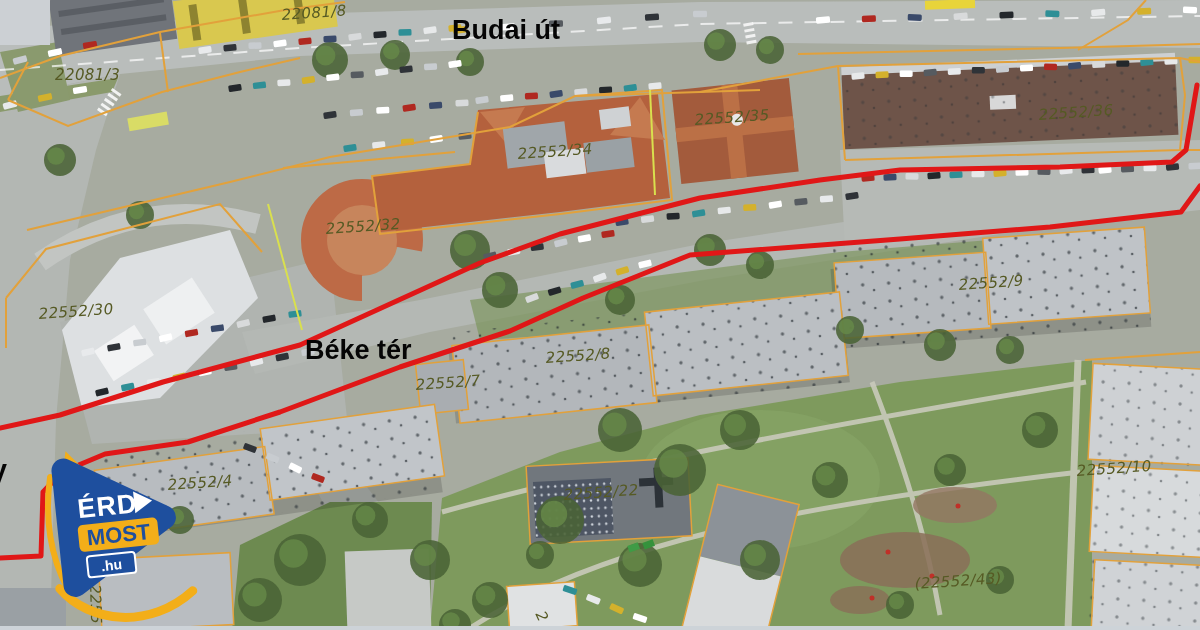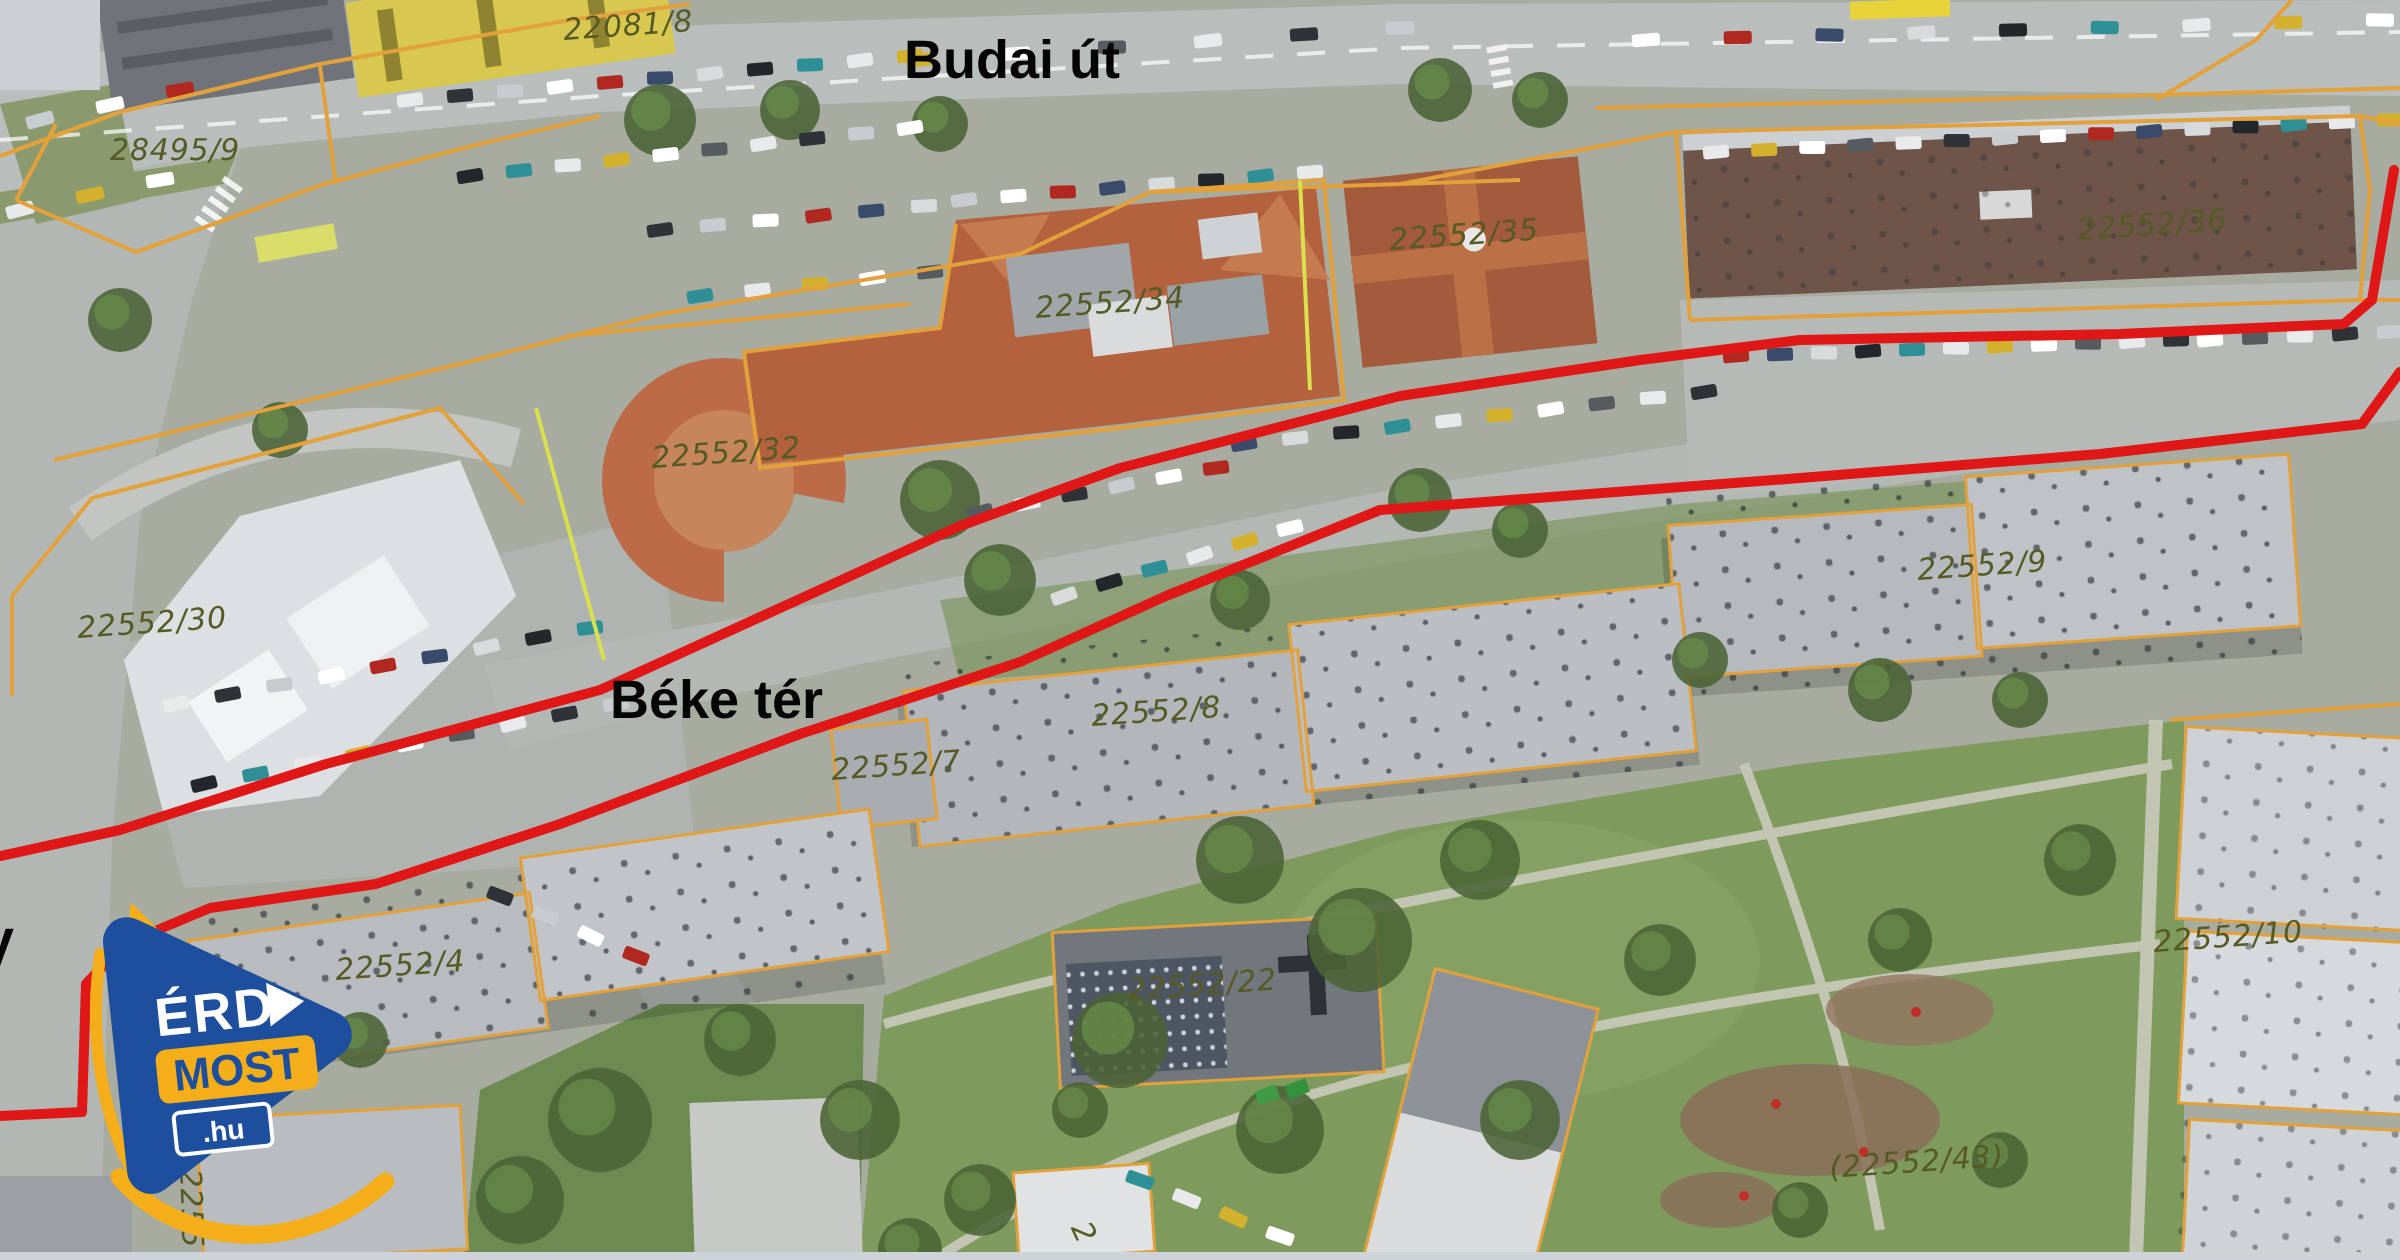--- a/index.html
+++ b/index.html
@@ -437,21 +437,21 @@
   <g fill="none" style="stroke:var(--red)" stroke-width="5" stroke-linecap="round" stroke-linejoin="round">
     <path d="M1197,85 L1186,150 L1172,162 L1060,167 L900,170 L820,180
       L700,198 L560,234 L480,263 L300,345 L163,382 L60,415 L0,428"></path>
     <path d="M1200,186 L1181,212 L1050,227 L900,239 L690,255 L583,298
       L510,331 L400,367 L280,412 L188,442 L105,454 L62,472 L43,492 L41,556 L0,558"></path>
   </g>
 </svg>
 
 <div id="labels">
       <span class="plabel" style="left: 281px; top: 6px; transform: rotate(-4deg);">22081/8</span>
-      <span class="plabel" style="left: 55px; top: 66px;">28495/9</span>
+      <span class="plabel" style="left: 55px; top: 66px;">22081/3</span>
       <span class="plabel" style="left: 517px; top: 145px; transform: rotate(-4deg);">22552/34</span>
       <span class="plabel" style="left: 694px; top: 111px; transform: rotate(-4deg);">22552/35</span>
       <span class="plabel" style="left: 1038px; top: 106px; transform: rotate(-4deg);">22552/36</span>
       <span class="plabel" style="left: 325px; top: 220px; transform: rotate(-4deg);">22552/32</span>
       <span class="plabel" style="left: 38px; top: 305px; transform: rotate(-4deg);">22552/30</span>
       <span class="plabel" style="left: 545px; top: 349px; transform: rotate(-4deg);">22552/8</span>
       <span class="plabel" style="left: 415px; top: 376px; transform: rotate(-4deg);">22552/7</span>
       <span class="plabel" style="left: 958px; top: 276px; transform: rotate(-4deg);">22552/9</span>
       <span class="plabel" style="left: 167px; top: 476px; transform: rotate(-4deg);">22552/4</span>
       <span class="plabel" style="left: 563px; top: 486px; transform: rotate(-4deg);">22552/22</span>

